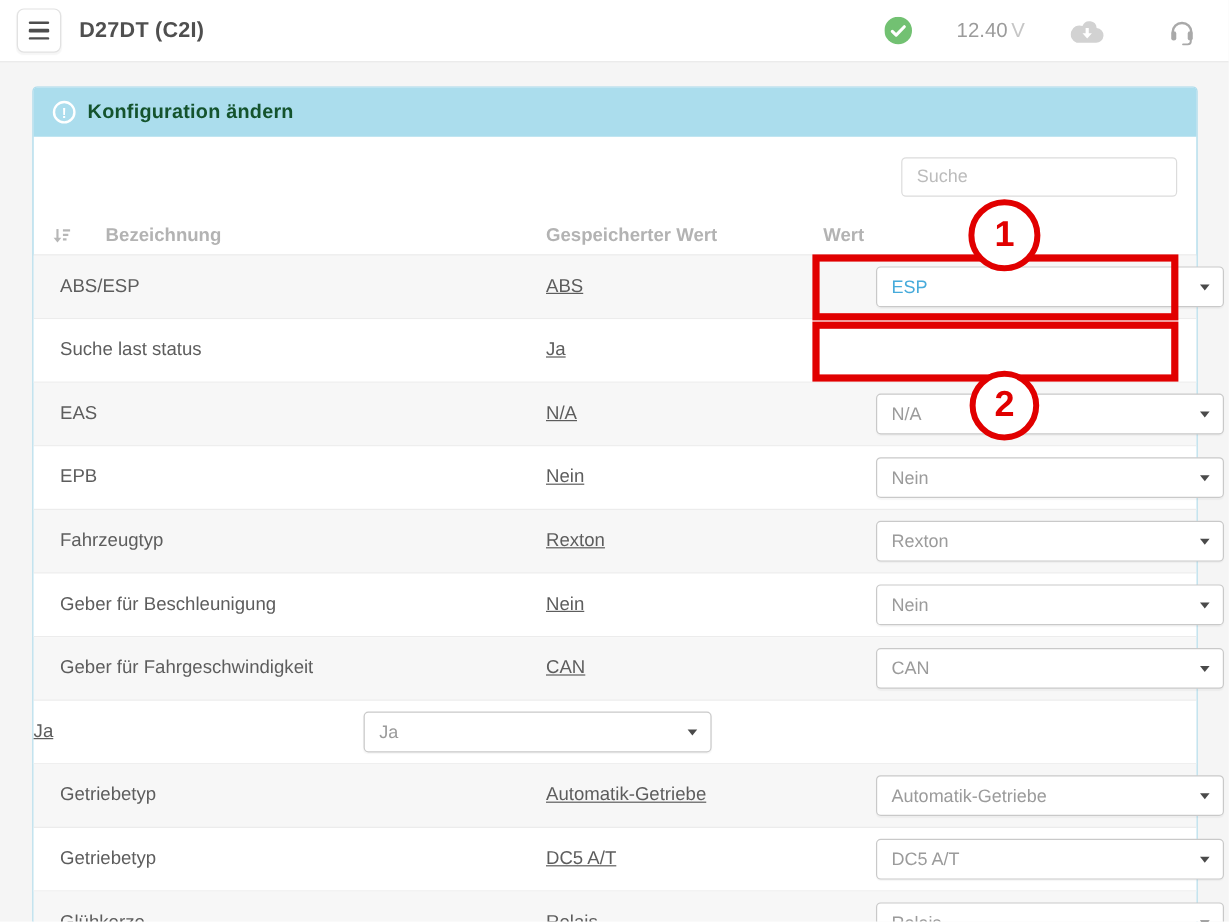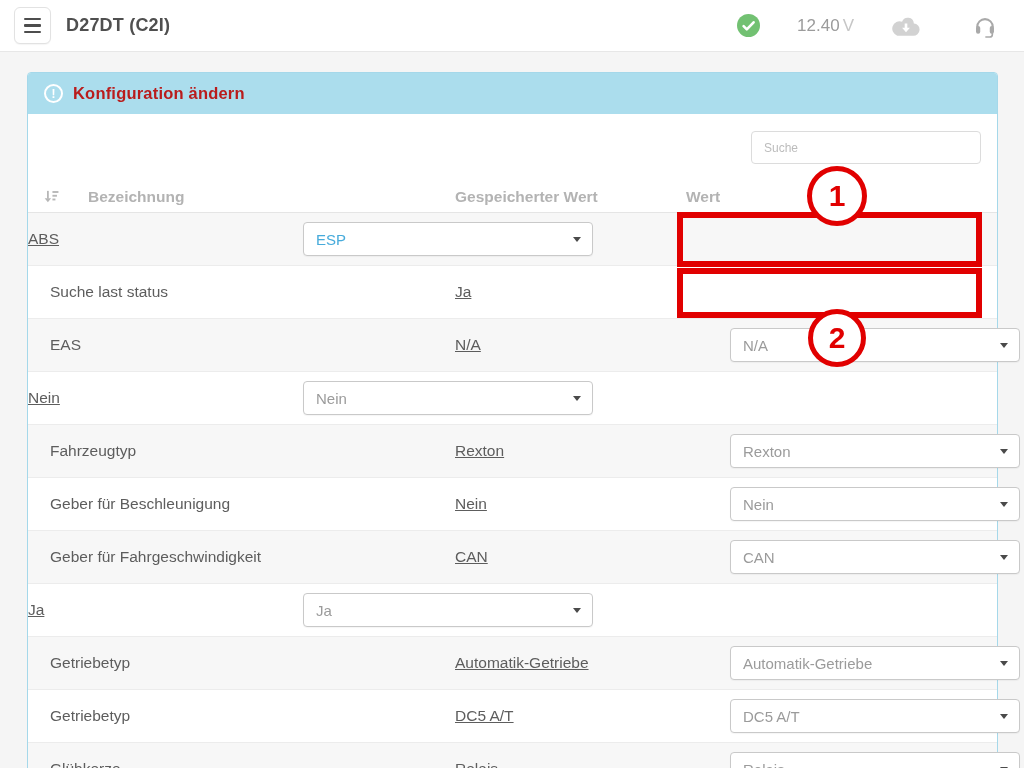--- a/index.html
+++ b/index.html
@@ -39,27 +39,27 @@
   }
   .panel-header {
     height:41px; background:#abdded; border-radius:3px 3px 0 0;
     display:flex; align-items:center; padding-left:16px;
   }
   .info-badge {
     width:19px; height:19px; border:2px solid #ffffff; border-radius:50%;
     color:#ffffff; font-size:12px; font-weight:700;
     display:flex; align-items:center; justify-content:center; flex:0 0 auto;
   }
-  .panel-title { margin-left:10px; color:#b91c1c; font-size:16.5px; font-weight:700; letter-spacing:.2px; }
+  .panel-title { margin-left:10px; color:#14532d; font-size:16.5px; font-weight:700; letter-spacing:.2px; }
 
   .panel-body { position:relative; padding-top:67px; }
   .search-input {
     position:absolute; top:17px; right:16px; width:230px; height:33px;
     border:1px solid #dcdcdc; border-radius:4px; background:#fff;
-    padding:0 12px; font-size:12px; color:#555;
+    padding:0 12px; font-size:15px; color:#555;
     font-family:"Liberation Sans", sans-serif; outline:none;
   }
   .search-input::placeholder { color:#bcbcbc; }
 
   
   .thead {
     display:flex; align-items:center; height:32px;
     border-bottom:1px solid #e5e5e5;
     color:#b3b3b3; font-weight:700; font-size:15.5px;
   }
@@ -166,20 +166,21 @@
           </svg>
         </span>
         <span>Bezeichnung</span>
       </div>
       <div class="h-stored">Gespeicherter Wert</div>
       <div class="h-value">Wert</div>
     </div>
 
     <div>
         <div class="trow odd">
+          <div class="c-name">ABS/ESP</div>
           <div class="c-stored">ABS</div>
           <div class="c-value">
             <div class="dropdown changed">
               <span>ESP</span>
               <span class="caret"></span>
             </div>
           </div>
         </div>
         <div class="trow even">
           <div class="c-name">Suche last status</div>
@@ -190,20 +191,21 @@
           <div class="c-name">EAS</div>
           <div class="c-stored">N/A</div>
           <div class="c-value">
             <div class="dropdown">
               <span>N/A</span>
               <span class="caret"></span>
             </div>
           </div>
         </div>
         <div class="trow even">
+          <div class="c-name">EPB</div>
           <div class="c-stored">Nein</div>
           <div class="c-value">
             <div class="dropdown">
               <span>Nein</span>
               <span class="caret"></span>
             </div>
           </div>
         </div>
         <div class="trow odd">
           <div class="c-name">Fahrzeugtyp</div>

